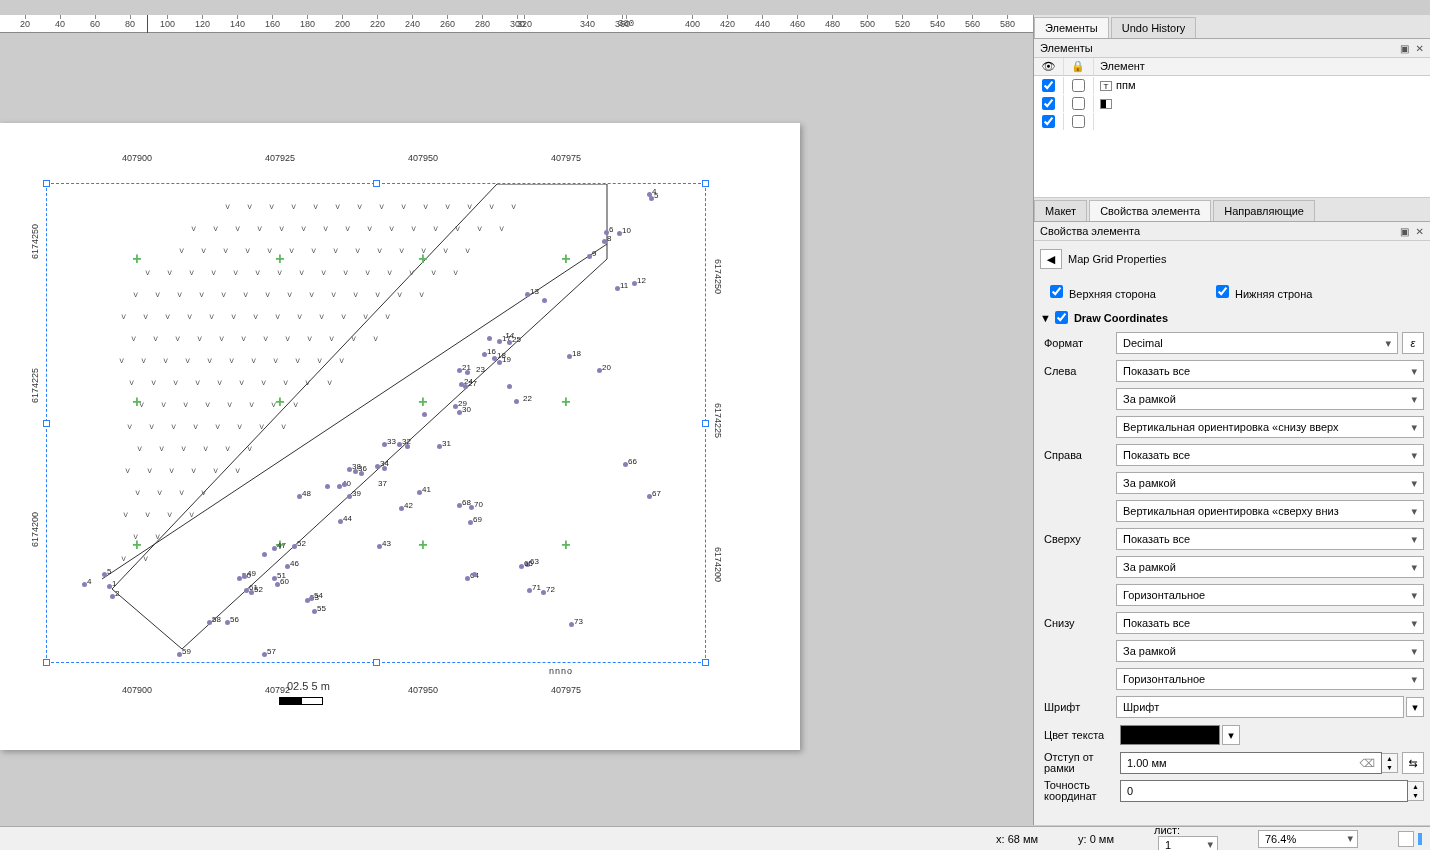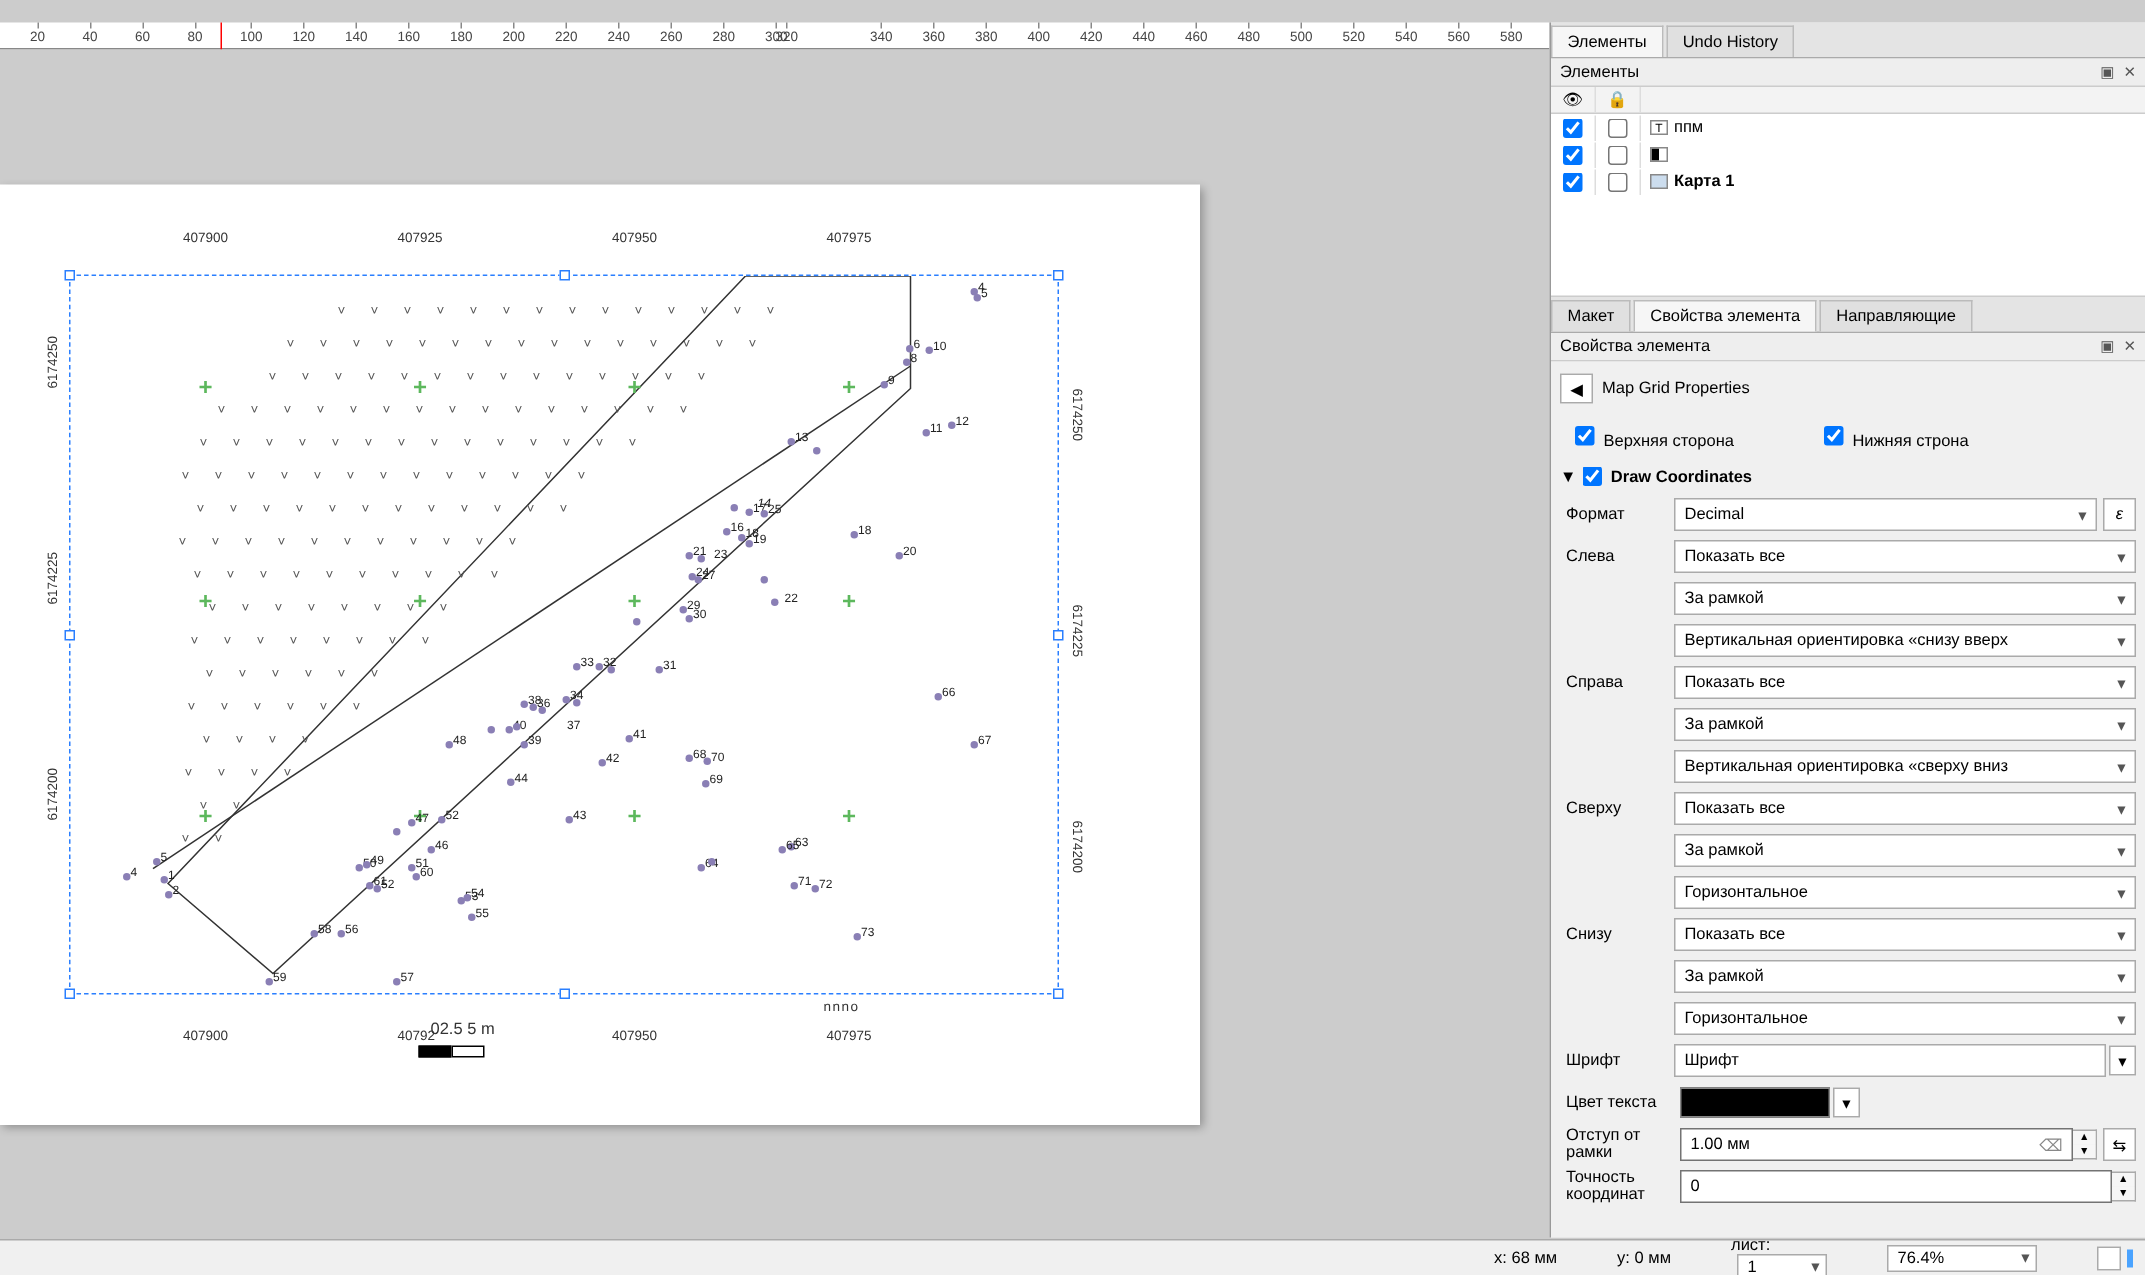--- a/index.html
+++ b/index.html
@@ -81,21 +81,21 @@
     <div class="tick" style="left: 300px;">180</div>
     <div class="tick" style="left: 335px;">200</div>
     <div class="tick" style="left: 370px;">220</div>
     <div class="tick" style="left: 405px;">240</div>
     <div class="tick" style="left: 440px;">260</div>
     <div class="tick" style="left: 475px;">280</div>
     <div class="tick" style="left: 510px;">300</div>
     <div class="tick" style="left: 517px;">320</div>
     <div class="tick" style="left: 580px;">340</div>
     <div class="tick" style="left: 615px;">360</div>
-    <div class="tick" style="left: 650px;">380</div>
+    <div class="tick" style="left: 618px; font-family: Liberation Mono, monospace;">380</div>
     <div class="tick" style="left: 685px;">400</div>
     <div class="tick" style="left: 720px;">420</div>
     <div class="tick" style="left: 755px;">440</div>
     <div class="tick" style="left: 790px;">460</div>
     <div class="tick" style="left: 825px;">480</div>
     <div class="tick" style="left: 860px;">500</div>
     <div class="tick" style="left: 895px;">520</div>
     <div class="tick" style="left: 930px;">540</div>
     <div class="tick" style="left: 965px;">560</div>
     <div class="tick" style="left: 1000px;">580</div>
@@ -482,20 +482,21 @@
     <span>Элементы</span>
     <span class="icons">
       <span>▣</span>
       <span>✕</span>
     </span>
   </div>
   <div class="elements-table">
     <div class="thead">
       <div class="col-eye">👁</div>
       <div class="col-lock">🔒</div>
+      <div class="col-name">Элемент</div>
     </div>
     <div id="elem-rows">
         <div class="row">
           <div class="col-eye">
             <input type="checkbox" checked="" style="">
           </div>
           <div class="col-lock">
             <input type="checkbox" style="">
           </div>
           <div class="col-name" style=""><span class="miniicon" style="text-align:center;font-size:8px;line-height:10px;">T</span><span>ппм</span></div>
@@ -509,21 +510,20 @@
           </div>
           <div class="col-name" style=""><span class="miniicon" style="background:linear-gradient(90deg,#000 50%,#fff 50%);"></span><span><scalebar></scalebar></span></div>
         </div>
         <div class="row">
           <div class="col-eye">
             <input type="checkbox" checked="" style="">
           </div>
           <div class="col-lock">
             <input type="checkbox" style="">
           </div>
-          <div class="col-name" style="font-weight:bold;"><span class="miniicon" style="background:#cde;"></span><span>Карта 1</span></div>
         </div>
       </div>
   </div>
 
   <div class="tabs">
     <div class="tab inactive">Макет</div>
     <div class="tab">Свойства элемента</div>
     <div class="tab inactive">Направляющие</div>
   </div>
   <div class="panel-title">

